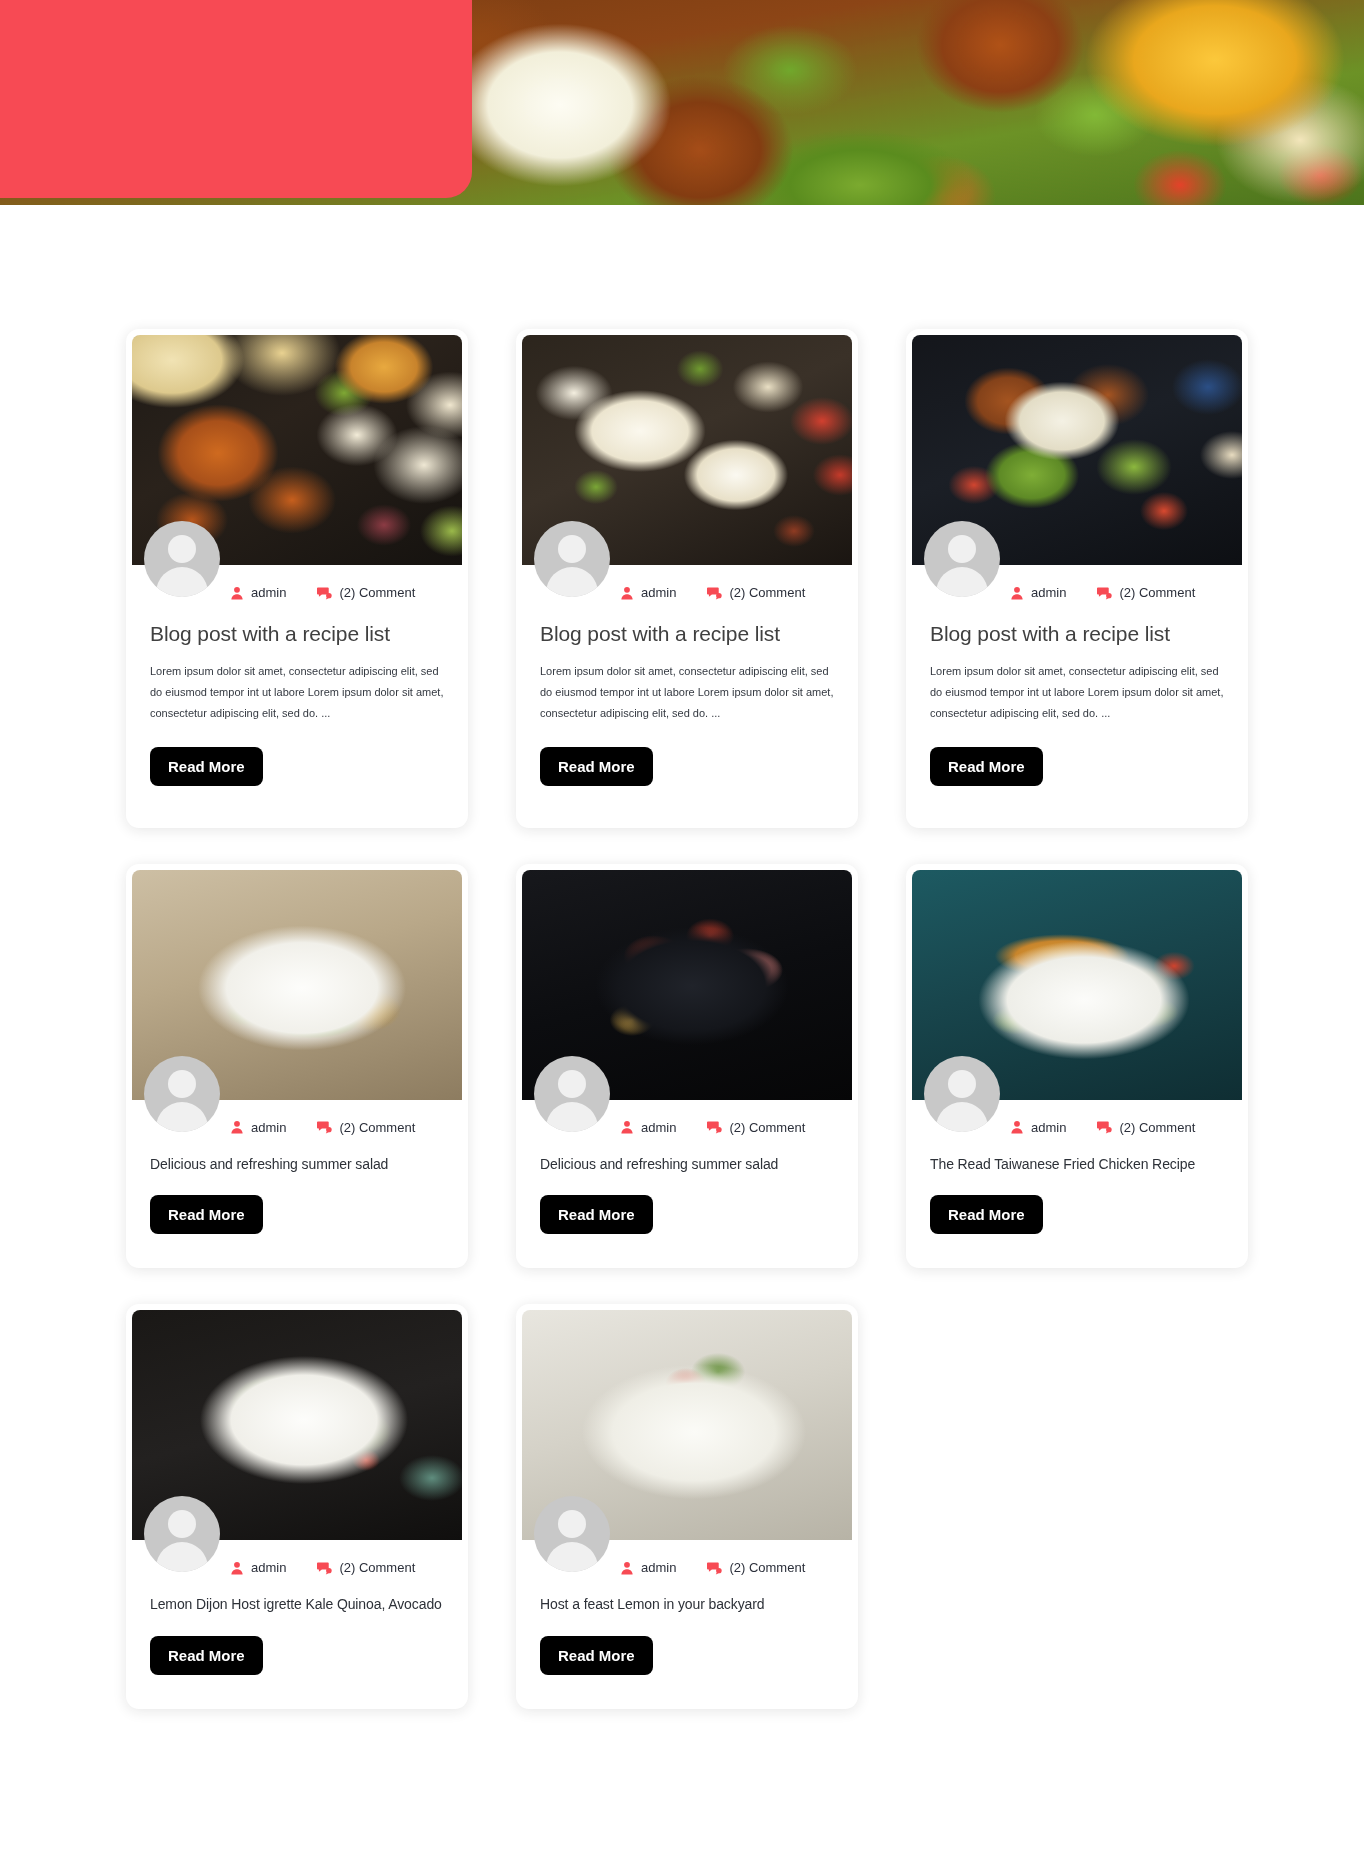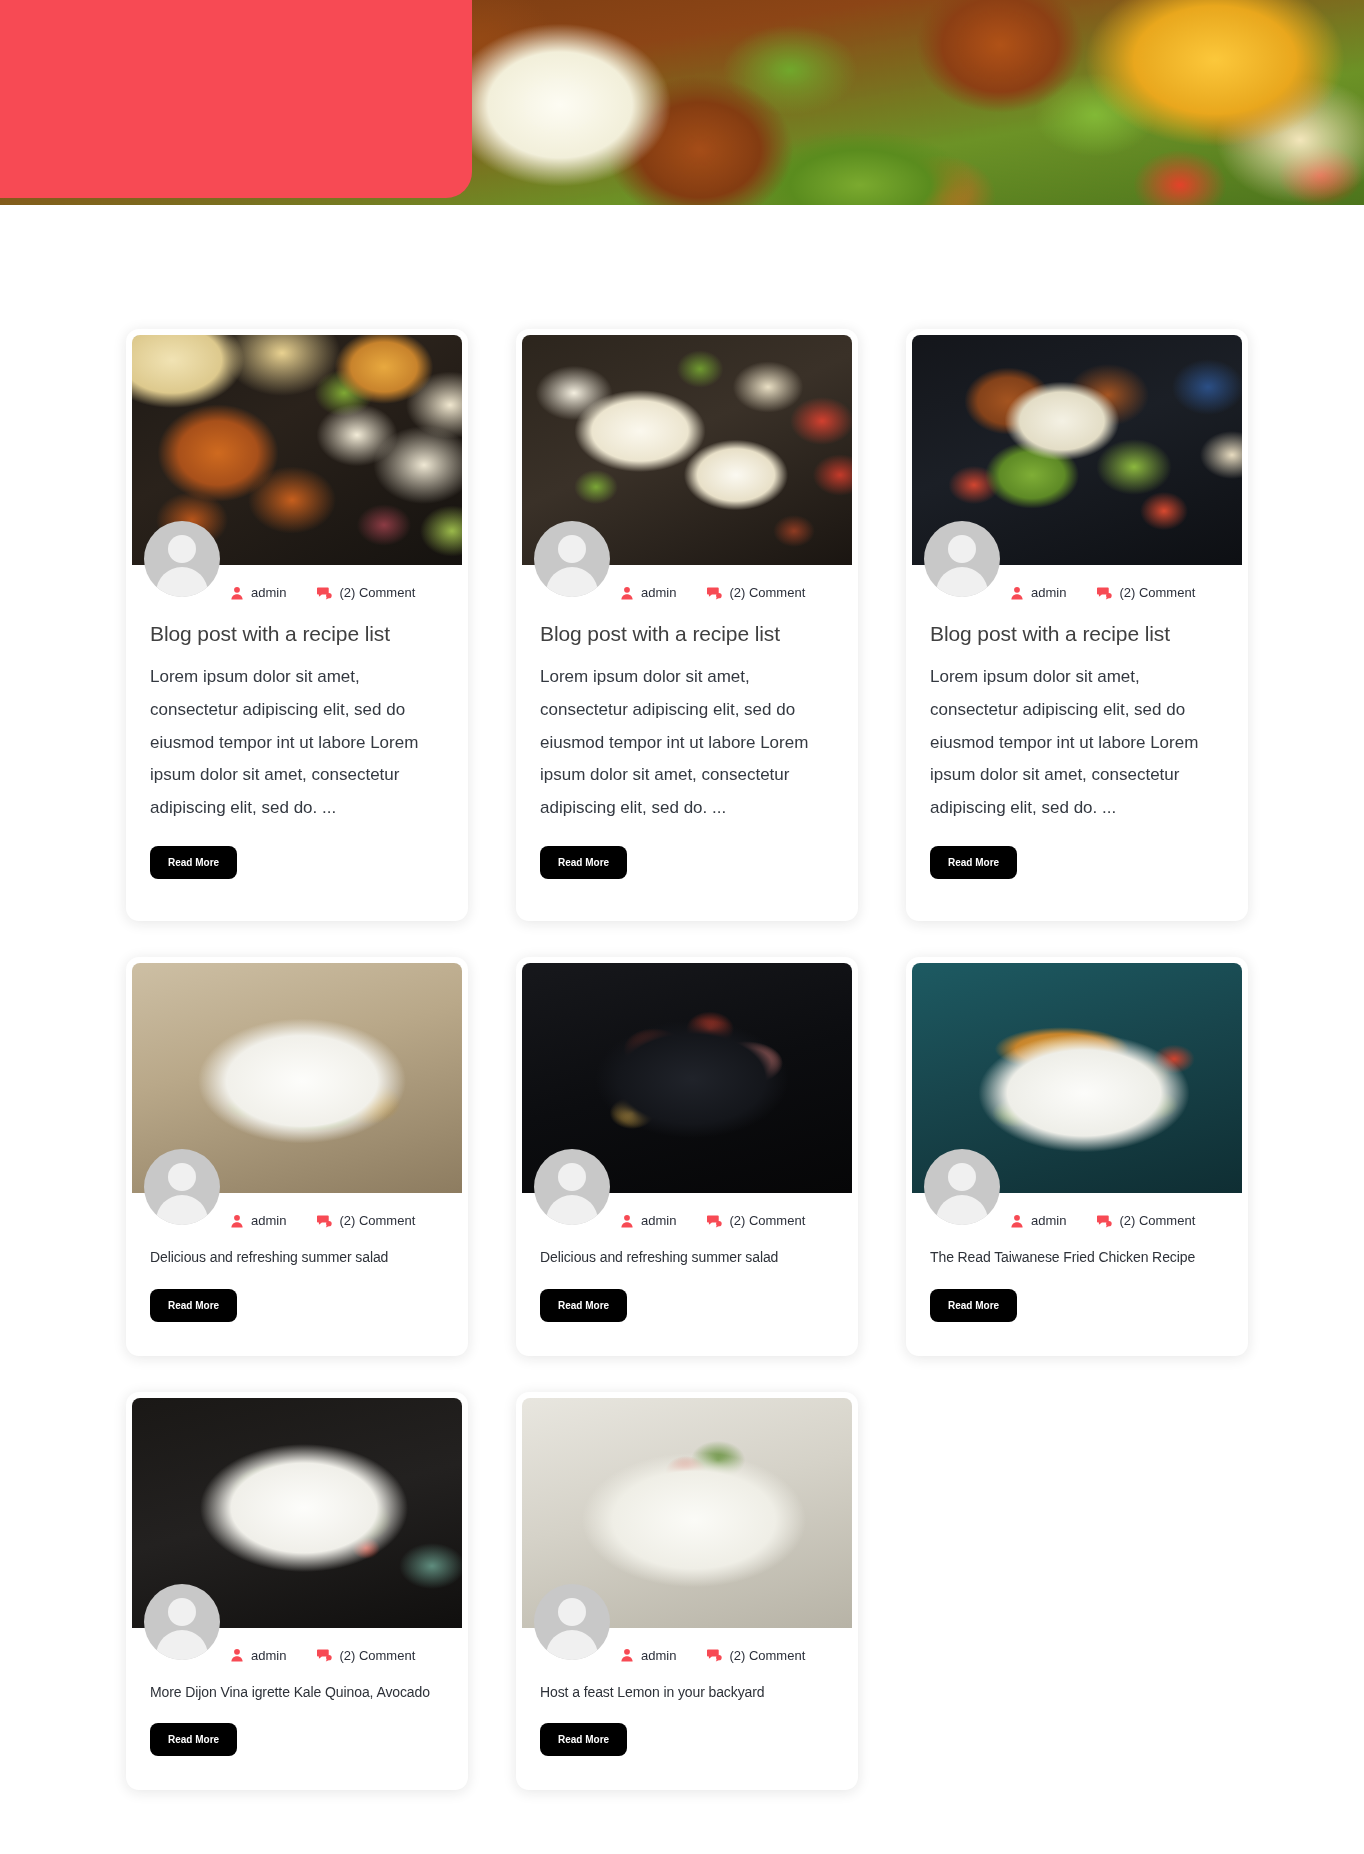--- a/index.html
+++ b/index.html
@@ -257,31 +257,31 @@
     letter-spacing: -.1px;
     line-height: 1.25;
     margin-bottom: 14px;
   }
   .card-title.plain {
     font-size: 14px;
     color: #2d3138;
     margin-bottom: 0;
   }
   .card-excerpt {
-    font-size: 17px;
+    font-size: 11px;
     line-height: 1.92;
     color: #343941;
   }
   .card-foot { padding: 0 18px 0 18px; }
   .read-more {
     display: inline-block;
     margin-top: 22px;
     background: #000000;
     color: #ffffff;
-    font-size: 10px;
+    font-size: 15px;
     font-weight: 700;
     border: none;
     border-radius: 8px;
     padding: 11px 18px;
     cursor: pointer;
     font-family: "Liberation Sans", sans-serif;
   }
   .card-spacer { flex: 1 1 auto; min-height: 42px; }
   .card.tall   .card-spacer { min-height: 34px; }
 </style>
@@ -538,21 +538,21 @@
               <svg width="16" height="14" viewBox="0 0 18 16" fill="#f74a54">
                 <path d="M1 1.6h11.4c.6 0 1 .4 1 1v6c0 .6-.4 1-1 1H5.6L2.2 12.2V9.6H1c-.6 0-1-.4-1-1v-6c0-.6.4-1 1-1z" transform="translate(1 0)"></path>
                 <ellipse cx="14.6" cy="11" rx="3.2" ry="2.9"></ellipse>
                 <path d="M12.4 12.6l-1.3 2.8 3.1-1.5z"></path>
               </svg>
             </span>
             <span>(2) Comment</span>
           </span>
         </div>
         <div class="card-body">
-          <div class="card-title plain">More Dijon Vina igrette Kale Quinoa, Avocado</div>
+          <div class="card-title plain">Lemon Dijon Host igrette Kale Quinoa, Avocado</div>
         </div>
         <div class="card-foot"><button class="read-more">Read More</button></div>
         <div class="card-spacer"></div>
       </div>
       <div class="card tall">
         <div class="card-media">
           <div class="card-photo ph-8"></div>
           <div class="avatar">
             <div class="av-head"></div>
             <div class="av-body"></div>

